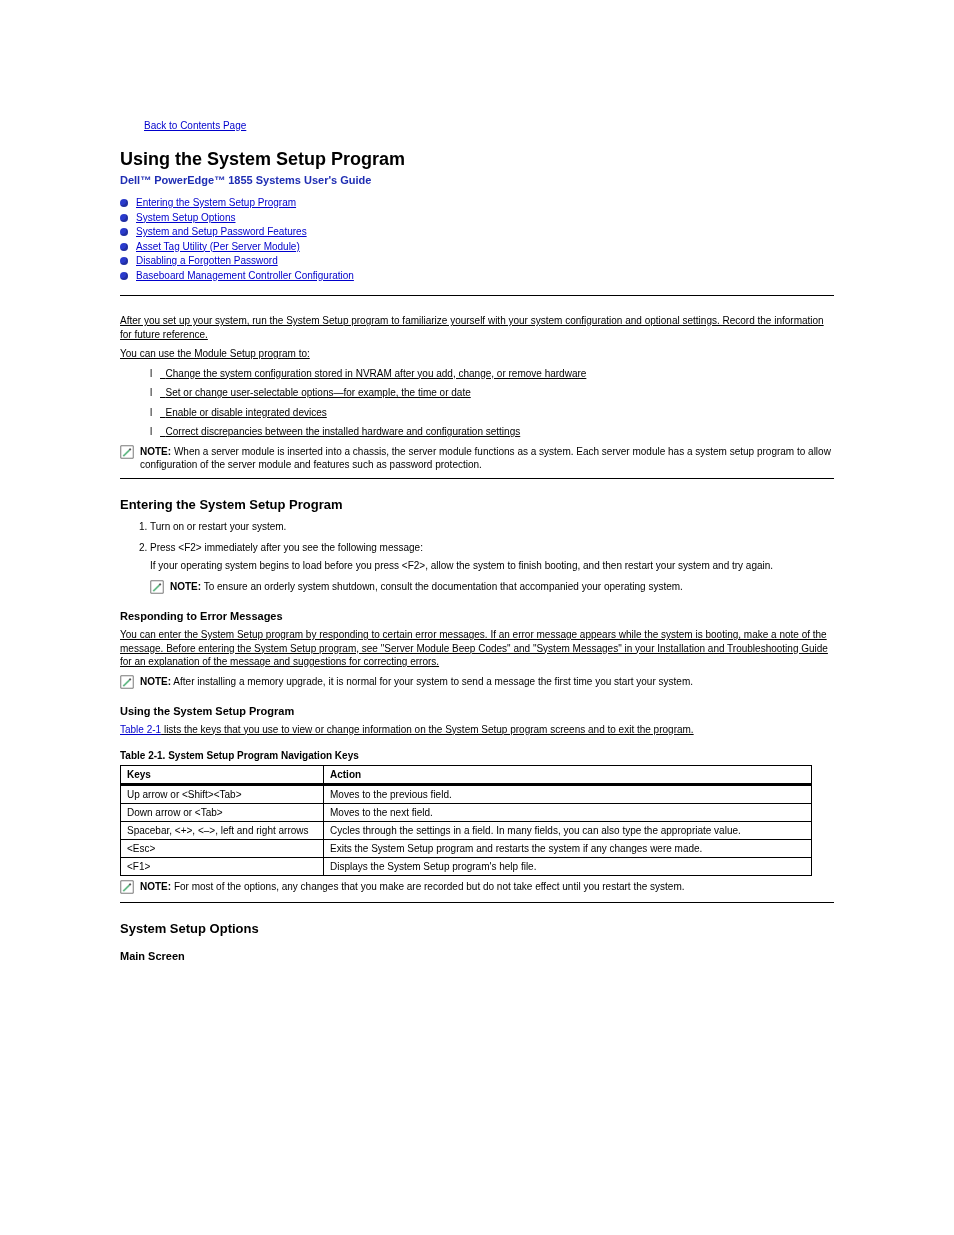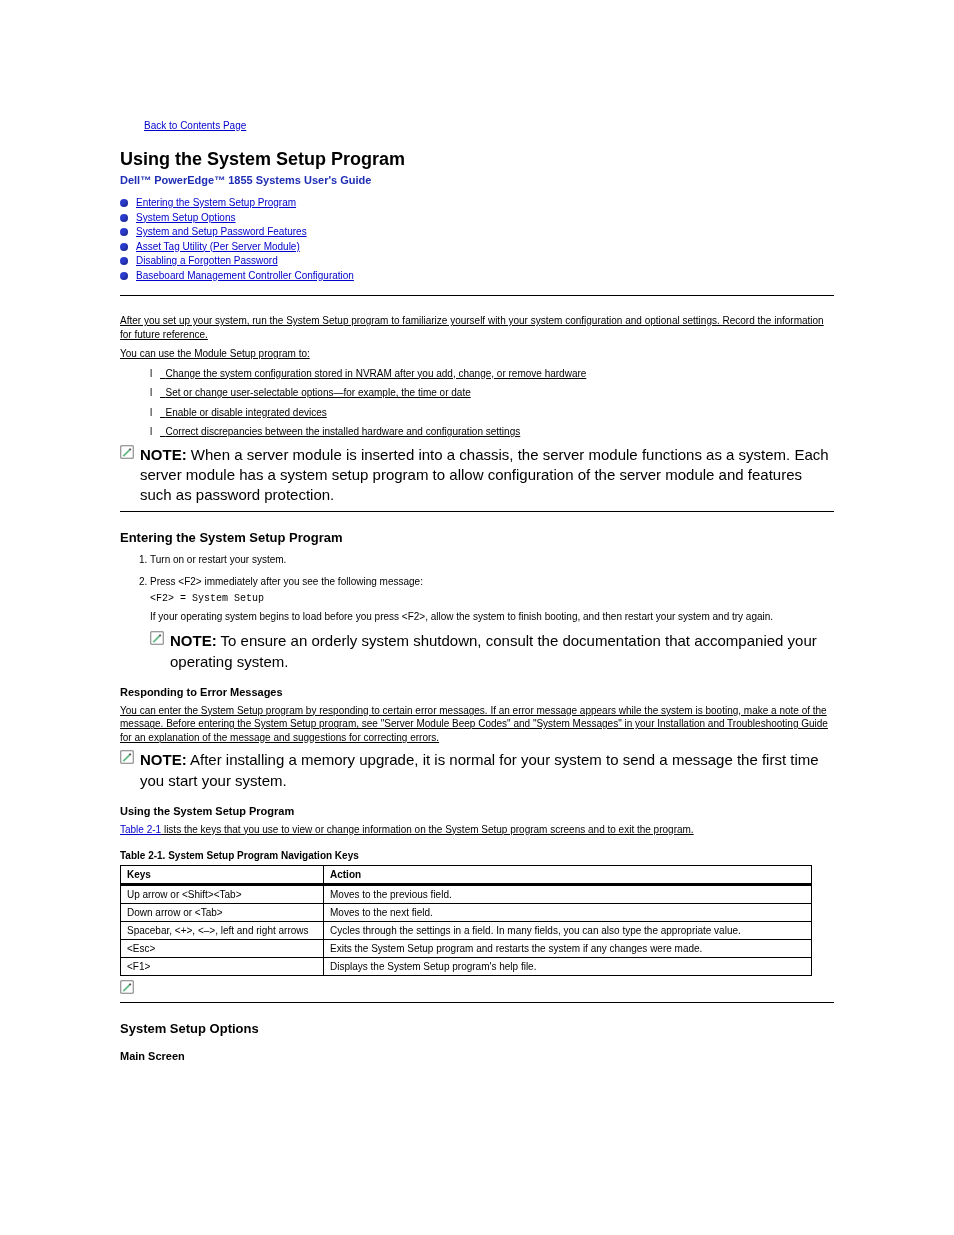--- a/index.html
+++ b/index.html
@@ -82,21 +82,21 @@
   .note-row {
     display: flex;
     align-items: flex-start;
     gap: 6px;
     margin: 4px 0 6px 0;
   }
   .note-row .icon {
     flex: 0 0 auto;
   }
   .note-row .note-text {
-    font-size: 15px;
+    font-size: 10px;
     line-height: 1.35;
   }
   .pencil-icon {
     width: 14px;
     height: 14px;
     display: inline-block;
   }
   .steps {
     list-style: decimal;
     padding-left: 30px;
@@ -188,21 +188,20 @@
   </div>
 
   <hr class="section">
 
   <h3 class="sec-h">Entering the System Setup Program</h3>
 
   <ol class="steps">
     <li><span>Turn on or restart your system.</span></li>
     <li>
       <span>Press &lt;F2&gt; immediately after you see the following message:</span>
-      <p style="font-family:'Courier New',monospace;">&lt;F2&gt; = System Setup</p>
       <p>If your operating system begins to load before you press &lt;F2&gt;, allow the system to finish booting, and then restart your system and try again.</p>
     </li>
   </ol>
 
   <div class="note-row indent-note">
     <span class="icon">
       <svg class="pencil-icon" viewBox="0 0 16 16">
           <rect x="1" y="1" width="14" height="14" fill="#fff" stroke="#000" stroke-width="0.6"></rect>
           <path d="M3 12 L10 5 L11.5 6.5 L4.5 13.5 Z" fill="#6b8"></path>
           <path d="M10 5 L11.5 3.5 L13 5 L11.5 6.5 Z" fill="#555"></path>
@@ -264,20 +263,21 @@
   </table>
 
   <div class="note-row">
     <span class="icon">
       <svg class="pencil-icon" viewBox="0 0 16 16">
           <rect x="1" y="1" width="14" height="14" fill="#fff" stroke="#000" stroke-width="0.6"></rect>
           <path d="M3 12 L10 5 L11.5 6.5 L4.5 13.5 Z" fill="#6b8"></path>
           <path d="M10 5 L11.5 3.5 L13 5 L11.5 6.5 Z" fill="#555"></path>
         </svg>
     </span>
+    <span class="note-text"><span class="bold">NOTE:</span> <span>For most of the options, any changes that you make are recorded but do not take effect until you restart the system.</span></span>
   </div>
 
   <hr class="section">
 
   <h3 class="sec-h">System Setup Options</h3>
 
   <h4 class="sub-h">Main Screen</h4>
 
 </div>
 

